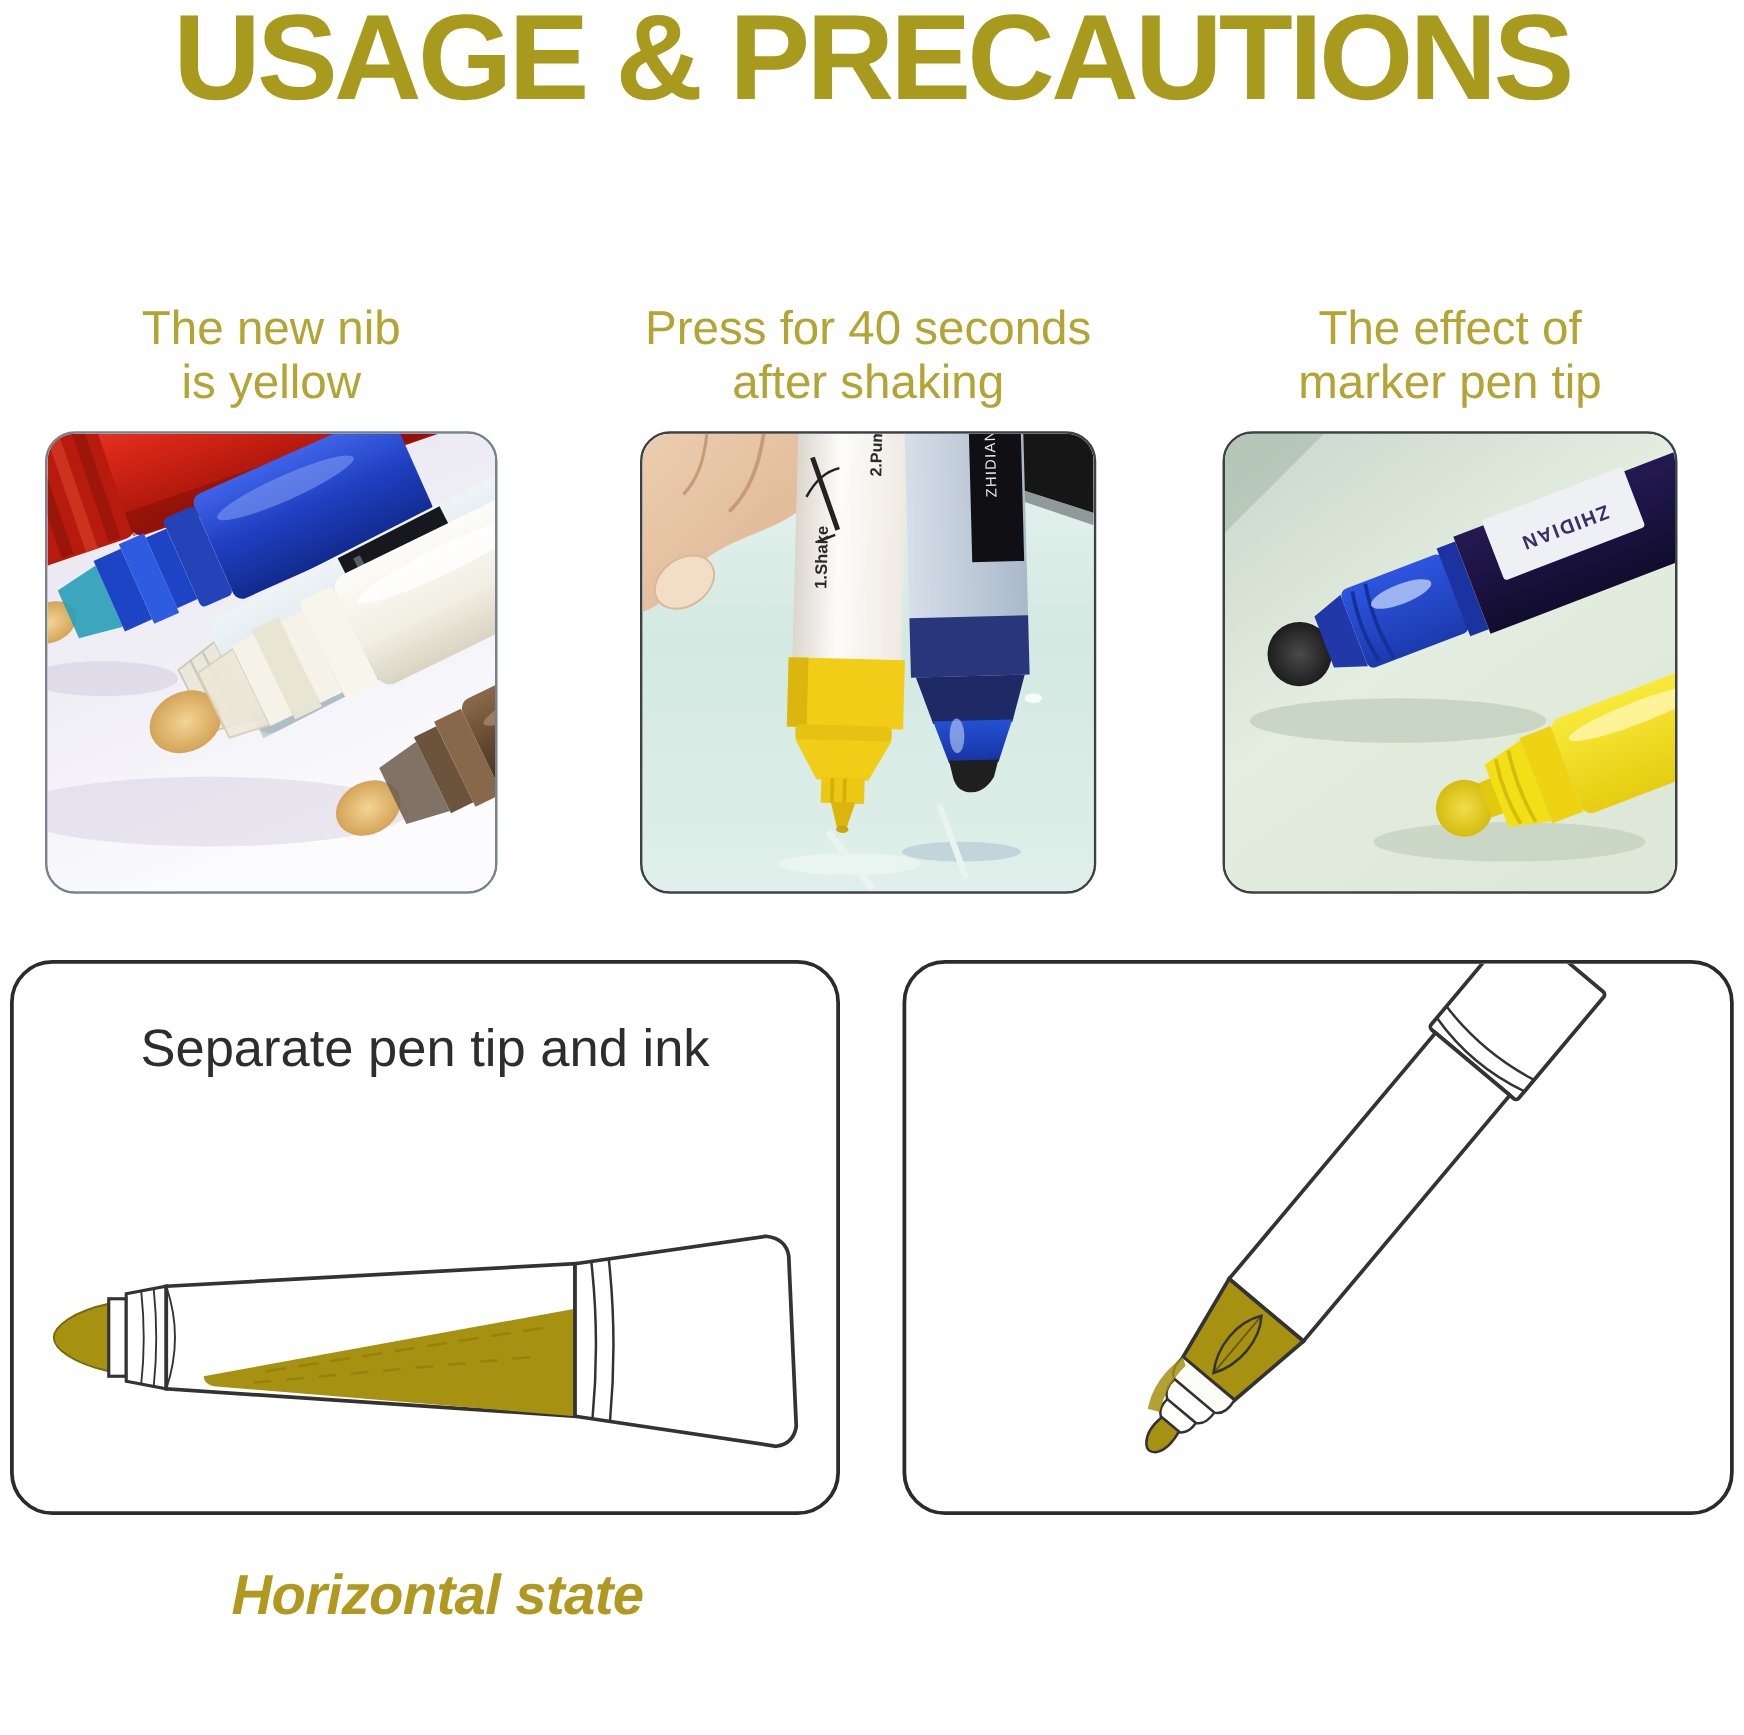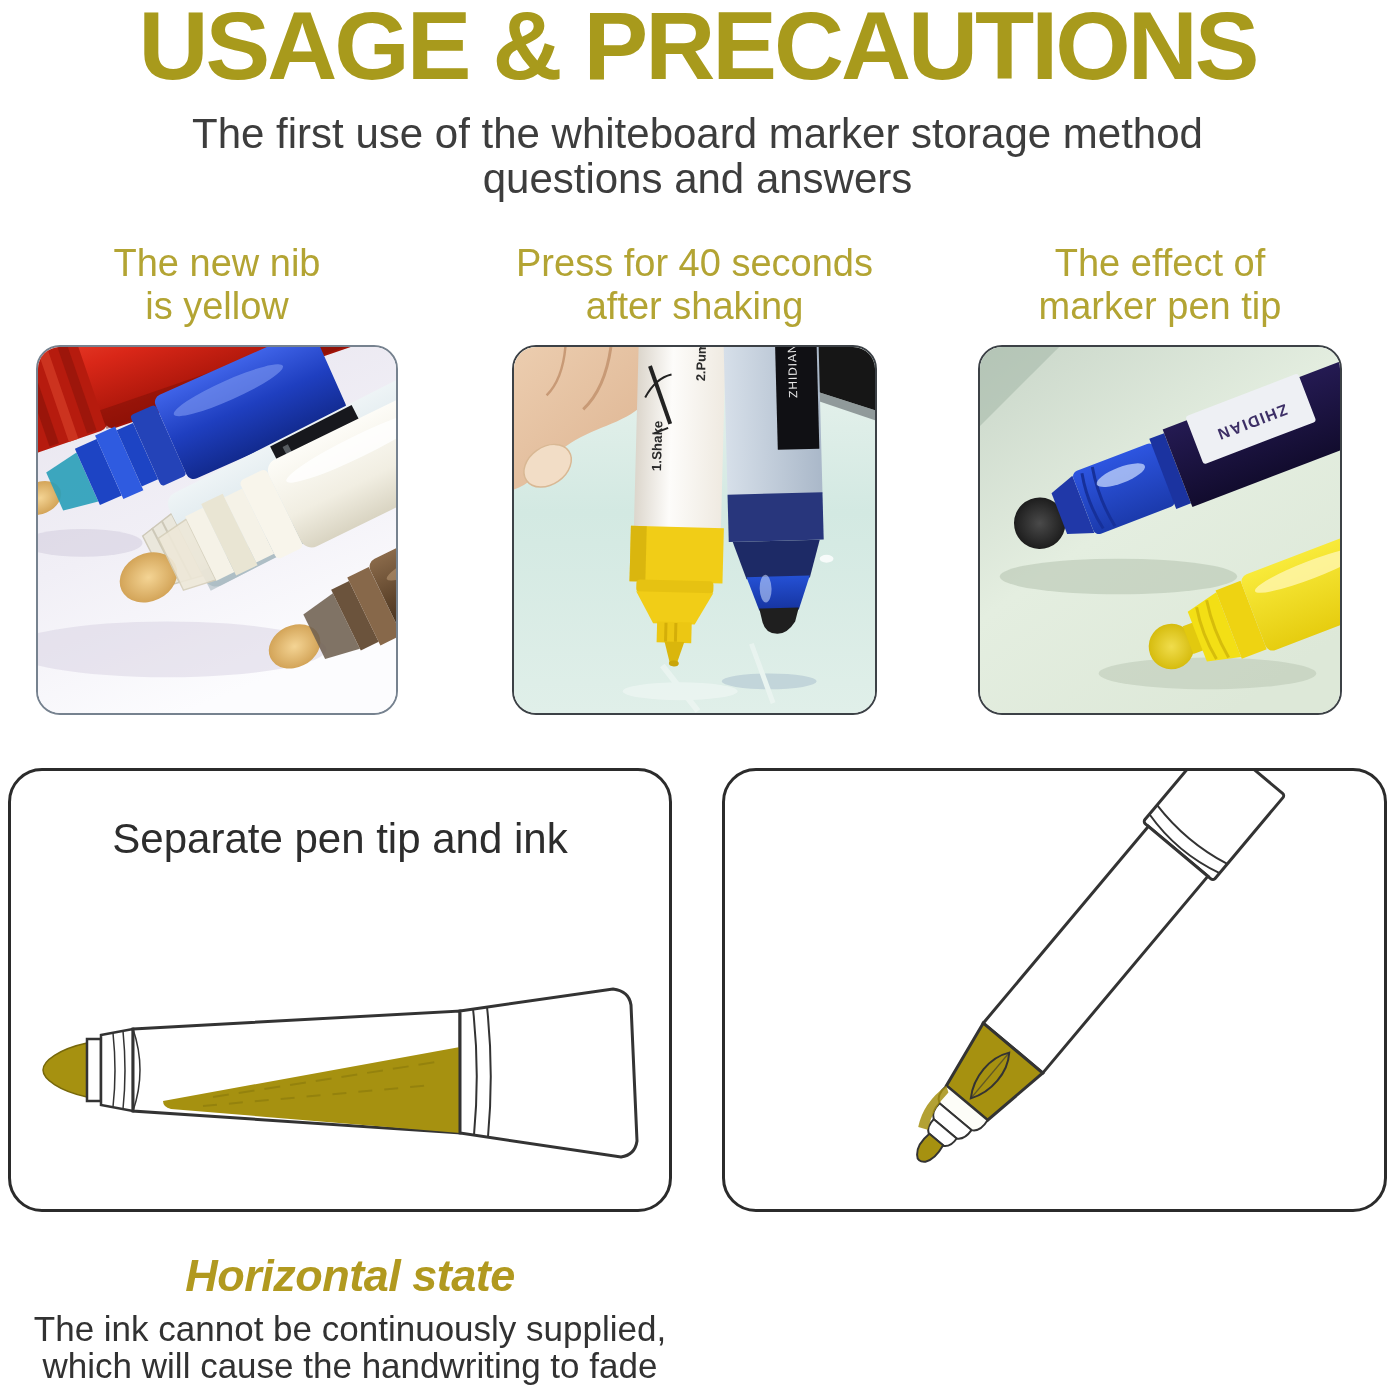--- a/index.html
+++ b/index.html
@@ -48,21 +48,20 @@
   .caption-title{font-size:45px;font-weight:bold;letter-spacing:-0.5px;color:#b1991f;font-style:italic;}
   .caption-body{margin-top:9px;font-size:35px;line-height:1.05;color:#323232;white-space:pre-line;}
   svg text{font-family:"Liberation Sans", sans-serif;}
 </style>
 </head>
 <body>
 
 <div class="page">
 
   <div class="title">USAGE &amp; PRECAUTIONS</div>
-  <div class="subtitle">The first use of the whiteboard marker storage method questions and answers</div>
 
   <div class="col-heading ch1">The new nib
 is yellow</div>
   <div class="col-heading ch2">Press for 40 seconds
 after shaking</div>
   <div class="col-heading ch3">The effect of
 marker pen tip</div>
 
   <figure class="photo ph1">
     <svg viewBox="0 0 360 370" preserveAspectRatio="xMidYMid slice">
@@ -319,17 +318,15 @@
         <path d="M-21,140 L21,140 Q22,152 15,156 L-15,156 Q-22,152 -21,140 Z" fill="#ffffff" stroke="#333333" stroke-width="2"></path>
         <path d="M-15,156 L15,156 Q16,166 10,170 L-10,170 Q-16,166 -15,156 Z" fill="#ffffff" stroke="#333333" stroke-width="2"></path>
         <path d="M-27,122 Q-34,150 -22,172 L-13,168 Q-23,148 -21,126 Z" fill="#a69110" opacity="0.85"></path>
         <path d="M-9,170 L9,170 Q12,186 6,194 Q0,200 -5,194 Q-12,186 -9,170 Z" fill="#a69110" stroke="#333333" stroke-width="2"></path>
       </g>
     </svg>
   </div>
 
   <div class="caption cap-left">
     <div class="caption-title">Horizontal state</div>
-    <div class="caption-body">The ink cannot be continuously supplied,
-which will cause the handwriting to fade</div>
   </div>
 
 </div>
 
 </body></html>

